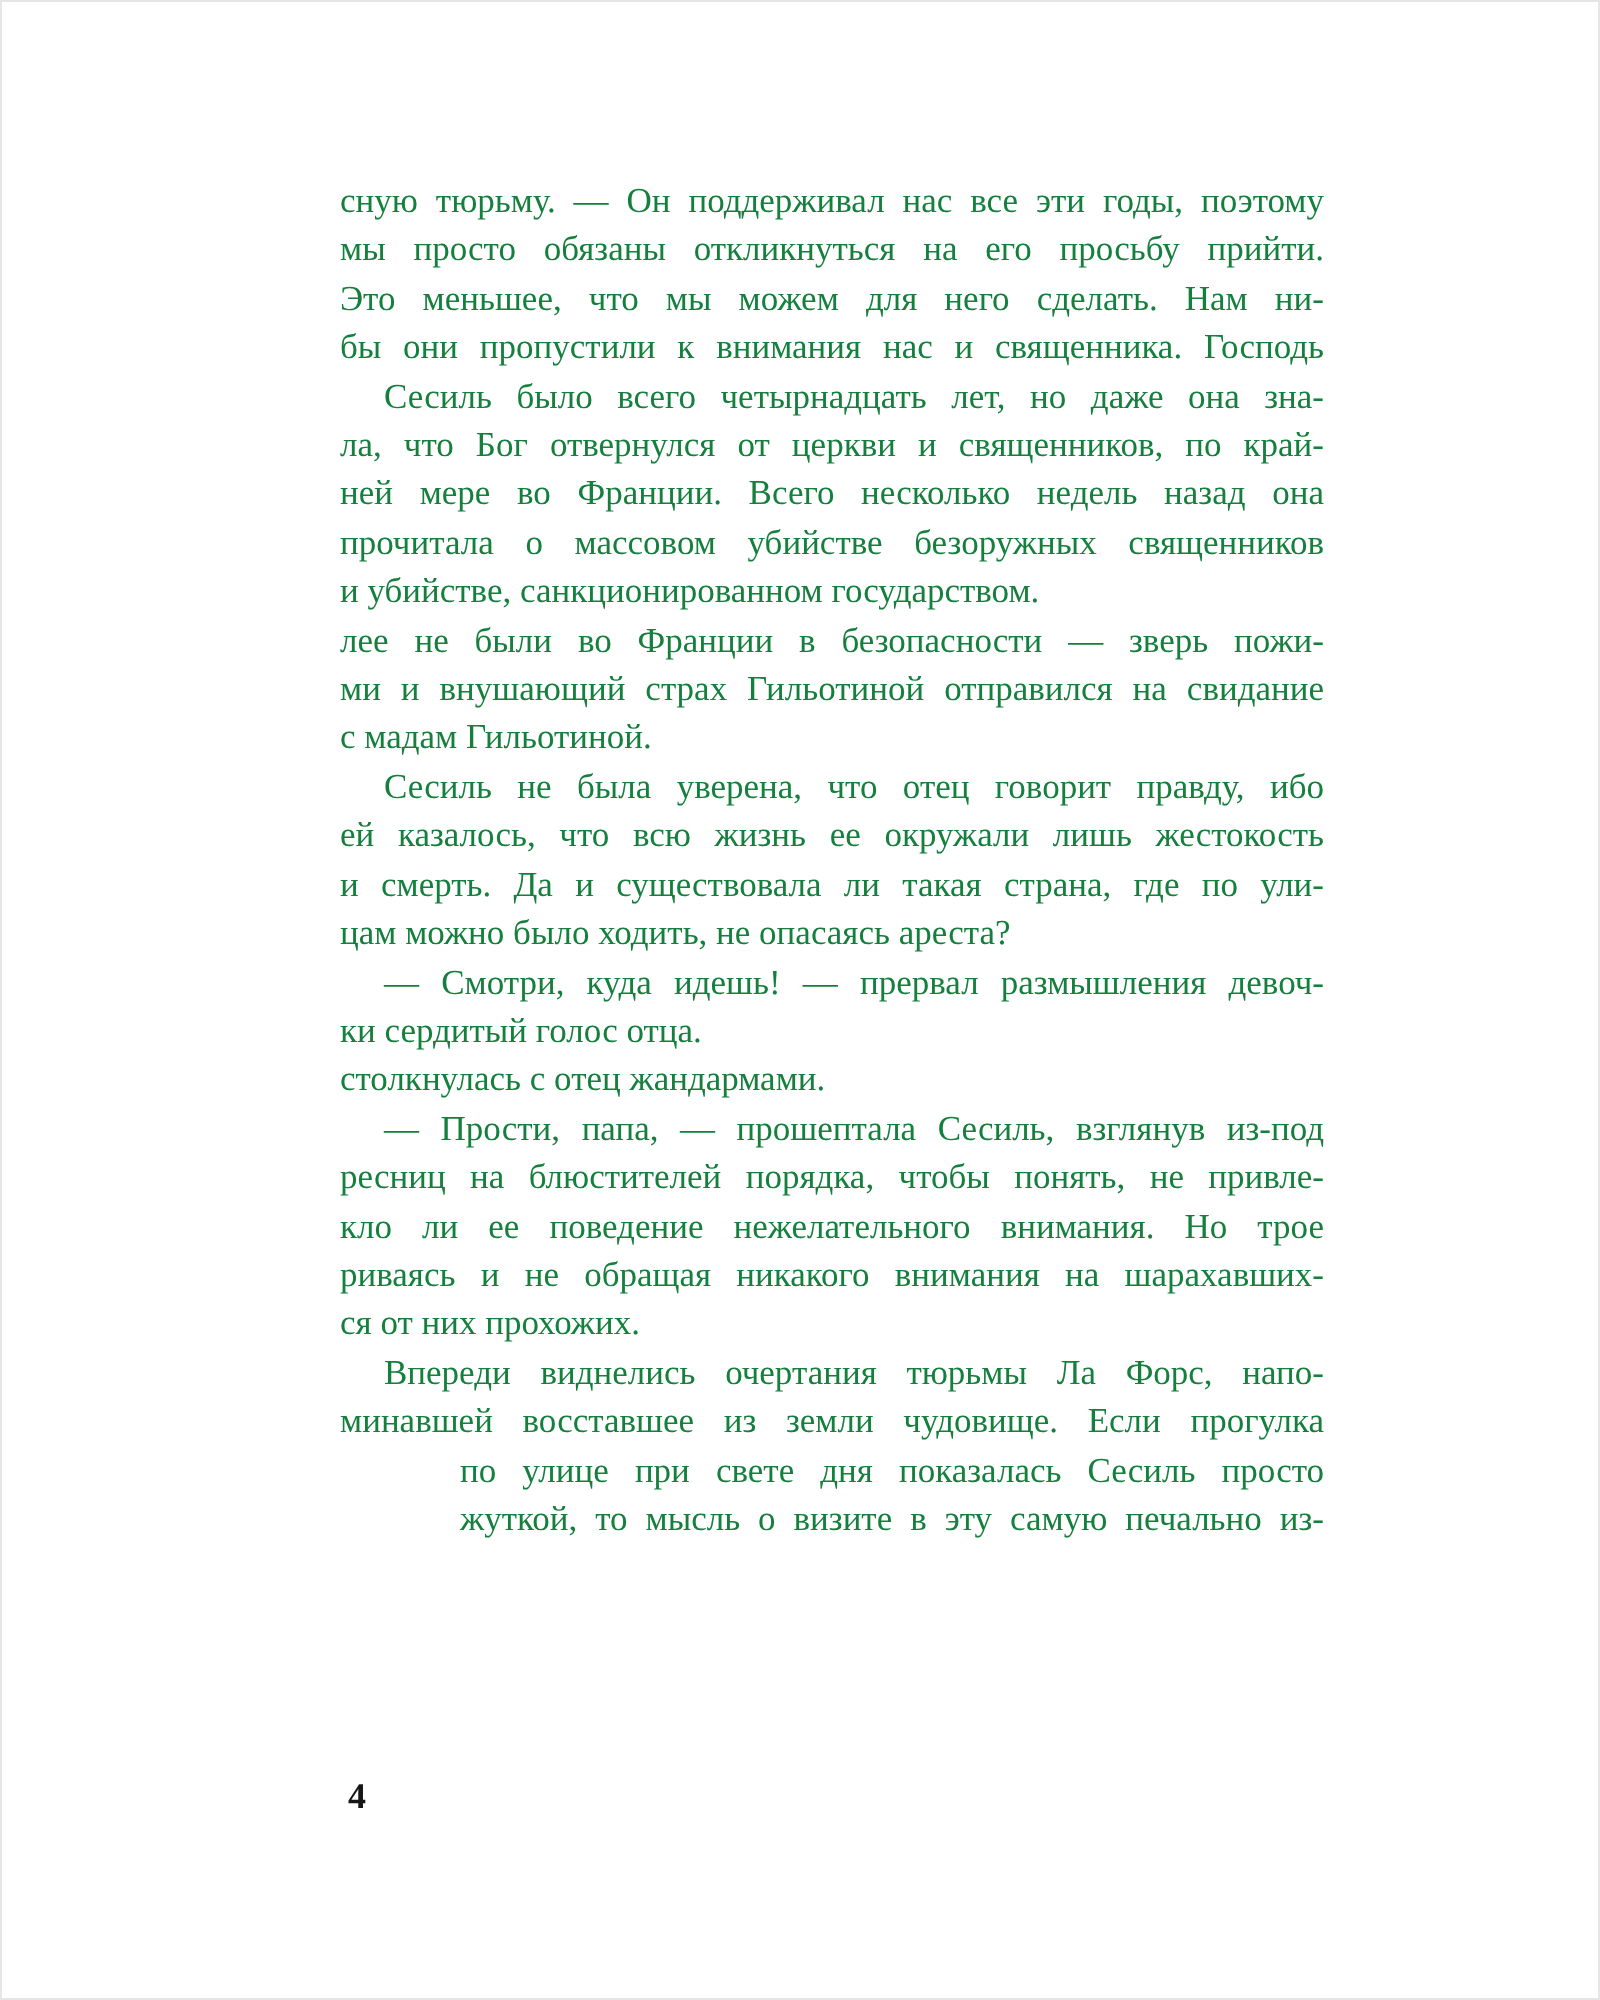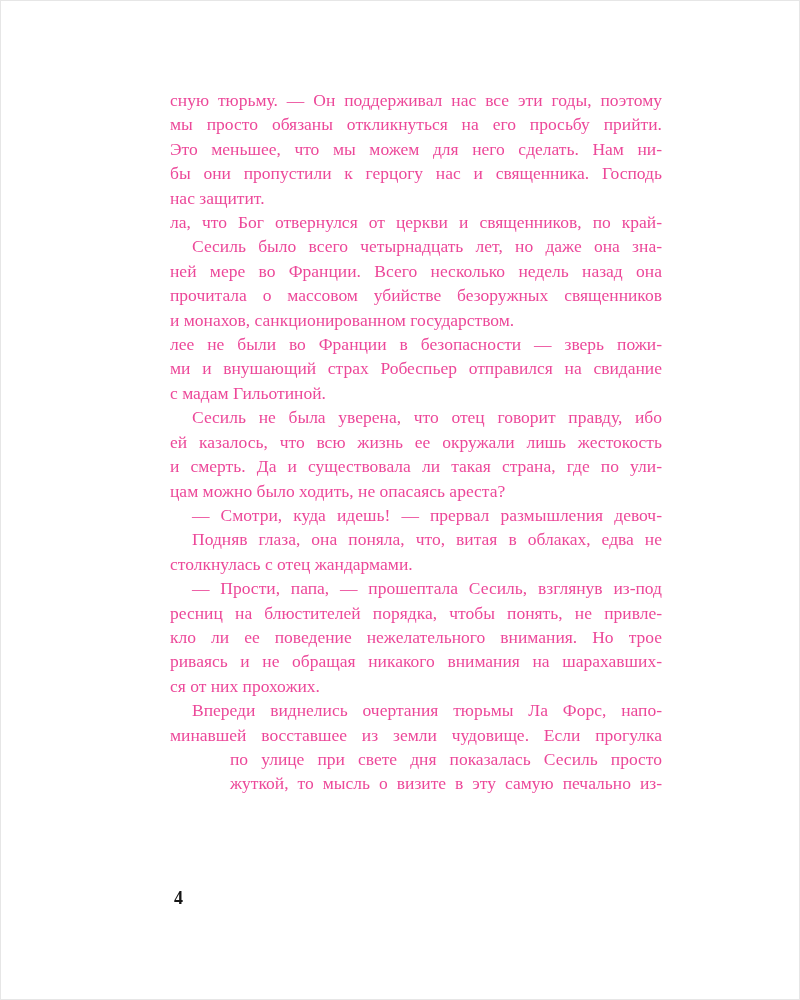--- a/index.html
+++ b/index.html
@@ -16,21 +16,21 @@
     inset: 0;
     border: 1px solid #e6e6e6;
     box-sizing: border-box;
     pointer-events: none;
   }
   .text-column {
     position: absolute;
     left: 170px;
     top: 88px;
     width: 492px;
-    color: #ec4899;
+    color: #15803d;
     font-size: 17.5px;
     line-height: 24.4px;
   }
   .line {
     text-align: justify;
     text-align-last: justify;
     -moz-text-align-last: justify;
     white-space: normal;
   }
   .line.lastline {
@@ -50,36 +50,35 @@
   }
 </style>
 </head>
 <body>
 
 <div class="page-frame"></div>
 <div class="text-column">
     <div class="line">сную тюрьму. — Он поддерживал нас все эти годы, поэтому</div>
     <div class="line">мы просто обязаны откликнуться на его просьбу прийти.</div>
     <div class="line">Это меньшее, что мы можем для него сделать. Нам ни-</div>
-    <div class="line">бы они пропустили к герцогу нас и священника. Господь</div>
-    <div class="line lastline">нас защитит.</div>
+    <div class="line">бы они пропустили к внимания нас и священника. Господь</div>
+    <div class="line indent">Сесиль было всего четырнадцать лет, но даже она зна-</div>
     <div class="line">ла, что Бог отвернулся от церкви и священников, по край-</div>
-    <div class="line indent">Сесиль было всего четырнадцать лет, но даже она зна-</div>
     <div class="line">ней мере во Франции. Всего несколько недель назад она</div>
     <div class="line">прочитала о массовом убийстве безоружных священников</div>
-    <div class="line lastline">и монахов, санкционированном государством.</div>
+    <div class="line lastline">и убийстве, санкционированном государством.</div>
     <div class="line">лее не были во Франции в безопасности — зверь пожи-</div>
-    <div class="line">ми и внушающий страх Робеспьер отправился на свидание</div>
+    <div class="line">ми и внушающий страх Гильотиной отправился на свидание</div>
     <div class="line lastline">с мадам Гильотиной.</div>
     <div class="line indent">Сесиль не была уверена, что отец говорит правду, ибо</div>
     <div class="line">ей казалось, что всю жизнь ее окружали лишь жестокость</div>
     <div class="line">и смерть. Да и существовала ли такая страна, где по ули-</div>
     <div class="line lastline">цам можно было ходить, не опасаясь ареста?</div>
     <div class="line indent">— Смотри, куда идешь! — прервал размышления девоч-</div>
-    <div class="line indent">Подняв глаза, она поняла, что, витая в облаках, едва не</div>
+    <div class="line lastline">ки сердитый голос отца.</div>
     <div class="line lastline">столкнулась с отец жандармами.</div>
     <div class="line indent">— Прости, папа, — прошептала Сесиль, взглянув из-под</div>
     <div class="line">ресниц на блюстителей порядка, чтобы понять, не привле-</div>
     <div class="line">кло ли ее поведение нежелательного внимания. Но трое</div>
     <div class="line">риваясь и не обращая никакого внимания на шарахавших-</div>
     <div class="line lastline">ся от них прохожих.</div>
     <div class="line indent">Впереди виднелись очертания тюрьмы Ла Форс, напо-</div>
     <div class="line">минавшей восставшее из земли чудовище. Если прогулка</div>
     <div class="line wrapped">по улице при свете дня показалась Сесиль просто</div>
     <div class="line wrapped">жуткой, то мысль о визите в эту самую печально из-</div>

